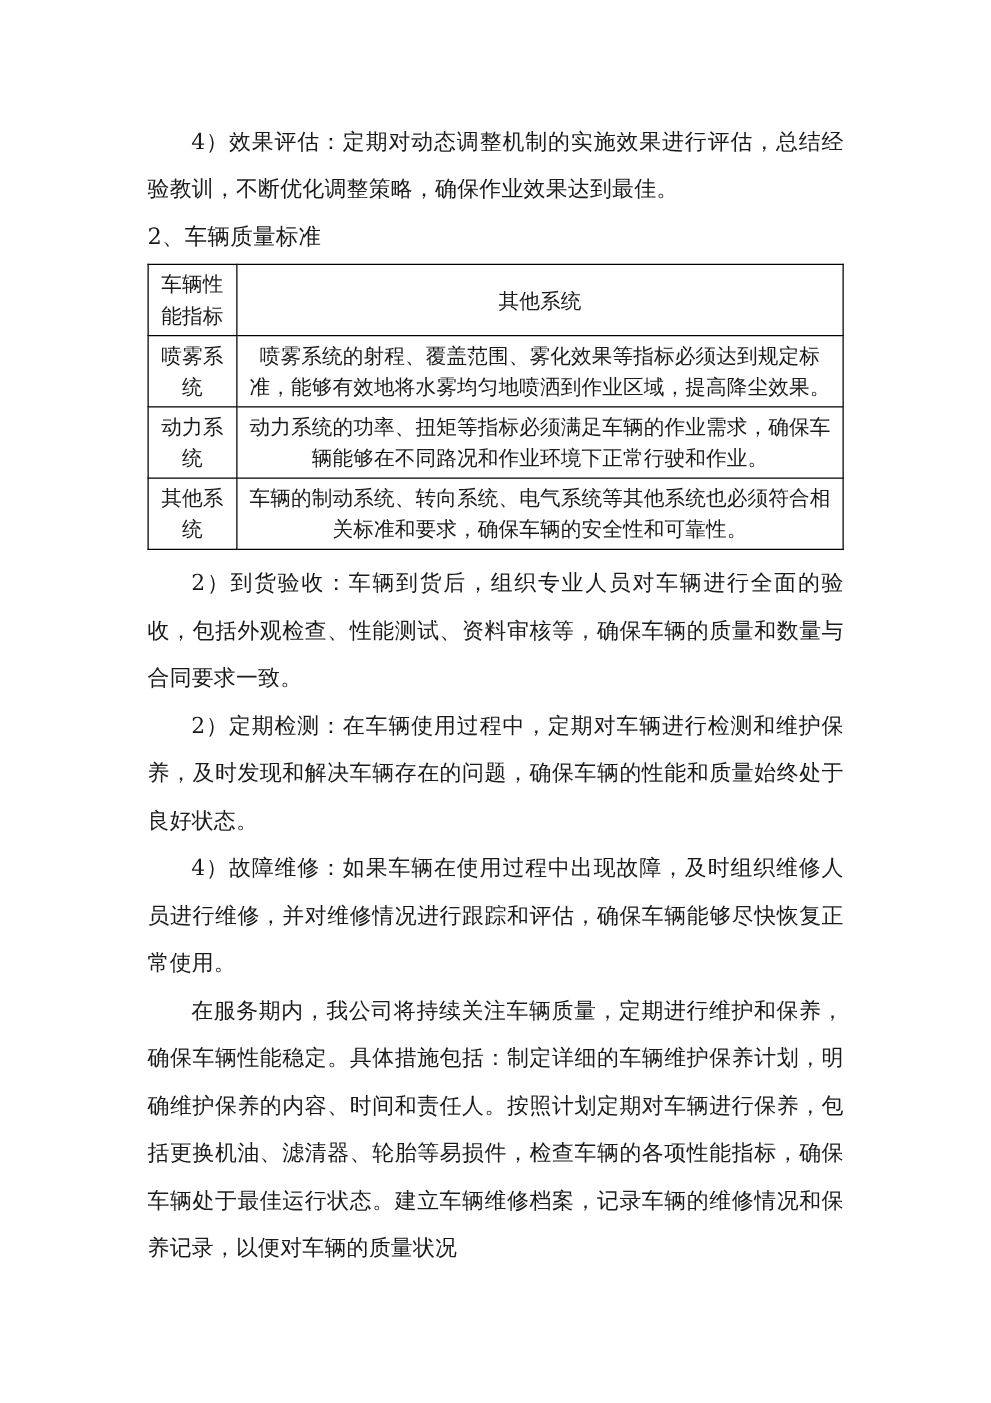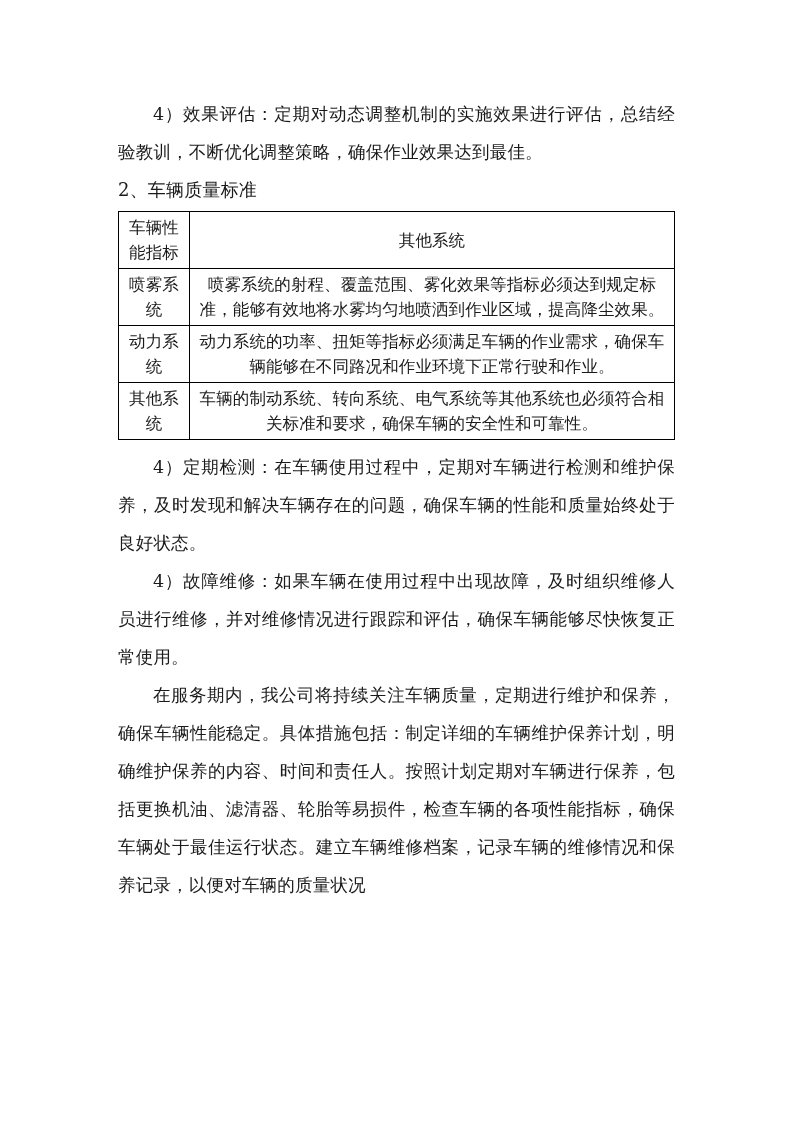--- a/index.html
+++ b/index.html
@@ -101,20 +101,21 @@
         <td class="col-label body-cell">其他系统</td>
         <td class="col-req body-cell">车辆的制动系统、转向系统、电气系统等其他系统也必须符合相关标准和要求，确保车辆的安全性和可靠性。</td>
       </tr>
     </tbody>
   </table>
 
   <div class="spacer-after-table"></div>
 
 
 
+  <p class="body-text indent">2）到货验收：车辆到货后，组织专业人员对车辆进行全面的验收，包括外观检查、性能测试、资料审核等，确保车辆的质量和数量与合同要求一致。</p>
 
-  <p class="body-text indent">4）定期检测：在车辆使用过程中，定期对车辆进行检测和维护保养，及时发现和解决车辆存在的问题，确保车辆的性能和质量始终处于良好状态。</p>
+  <p class="body-text indent">2）定期检测：在车辆使用过程中，定期对车辆进行检测和维护保养，及时发现和解决车辆存在的问题，确保车辆的性能和质量始终处于良好状态。</p>
 
   <p class="body-text indent">4）故障维修：如果车辆在使用过程中出现故障，及时组织维修人员进行维修，并对维修情况进行跟踪和评估，确保车辆能够尽快恢复正常使用。</p>
 
   <p class="body-text indent">在服务期内，我公司将持续关注车辆质量，定期进行维护和保养，确保车辆性能稳定。具体措施包括：制定详细的车辆维护保养计划，明确维护保养的内容、时间和责任人。按照计划定期对车辆进行保养，包括更换机油、滤清器、轮胎等易损件，检查车辆的各项性能指标，确保车辆处于最佳运行状态。建立车辆维修档案，记录车辆的维修情况和保养记录，以便对车辆的质量状况</p>
 
 </div>
 
 </body></html>

